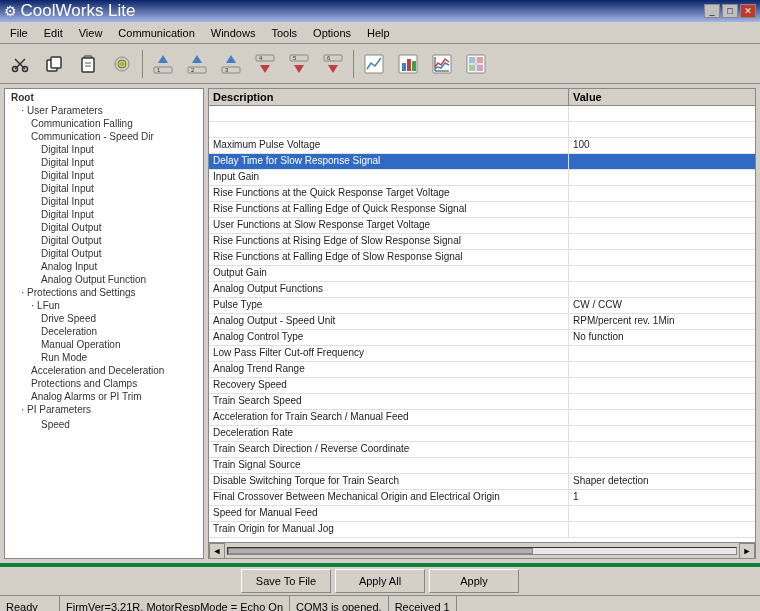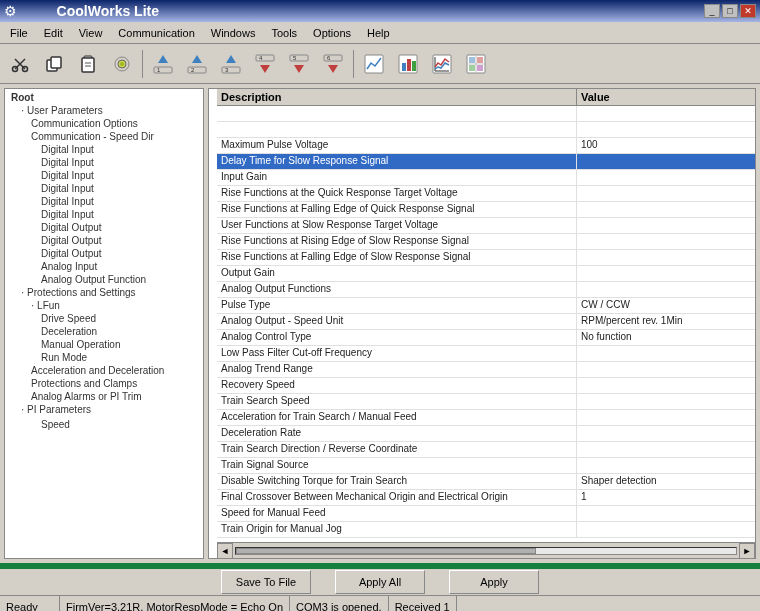--- a/index.html
+++ b/index.html
@@ -21,24 +21,23 @@
       justify-content: space-between;
       padding: 0 4px;
       user-select: none;
     }
     #title-bar-left {
       display: flex;
       align-items: center;
       gap: 4px;
     }
     #title-text {
-      font-size: 14px;
-      font-weight: bold;
+      font-size: 17px;
+      font-weight: normal;
       color: white;
-      margin-left: 36px;
     }
     #title-controls {
       display: flex;
       gap: 2px;
     }
     .title-btn {
       width: 16px;
       height: 14px;
       background: #c0c0c0;
       border: 1px solid #888;
@@ -128,21 +127,20 @@
     .tree-item.level3 { padding-left: 24px; }
     .tree-item.level4 { padding-left: 34px; }
     
     #right-panel {
       flex: 1;
       background: white;
       border: 1px solid #888;
       display: flex;
       flex-direction: column;
       overflow: hidden;
-      padding-left: 8px;
     }
     #table-header {
       display: flex;
       background: #d4d0c8;
       border-bottom: 1px solid #888;
       font-size: 11px;
       font-weight: bold;
     }
     .col-desc {
       width: 360px;
@@ -192,23 +190,23 @@
       display: flex;
       align-items: center;
     }
     
     #bottom-buttons {
       height: 32px;
       background: #d4d0c8;
       display: flex;
       align-items: center;
       justify-content: center;
-      gap: 24px;
+      gap: 4px;
       padding: 0 8px;
-      border-top: 6px solid #15803d;
+      border-top: 4px solid #15803d;
     }
     .action-btn {
       height: 24px;
       min-width: 90px;
       background: #d4d0c8;
       border: 1px solid #888;
       border-top-color: #fff;
       border-left-color: #fff;
       cursor: pointer;
       font-size: 11px;
@@ -376,21 +374,21 @@
     </svg>
   </div>
 </div>
 
 <div id="main-area">
 
   <div id="left-panel">
     <div id="left-panel-scroll">
       <div class="tree-item level1">Root</div>
       <div class="tree-item level2">· User Parameters</div>
-      <div class="tree-item level3">Communication Options</div>
+      <div class="tree-item level3">Communication Falling</div>
       <div class="tree-item level3">Communication - Speed Dir</div>
       <div class="tree-item level4">Digital Input</div>
       <div class="tree-item level4">Digital Input</div>
       <div class="tree-item level4">Digital Input</div>
       <div class="tree-item level4">Digital Input</div>
       <div class="tree-item level4">Digital Input</div>
       <div class="tree-item level4">Digital Input</div>
       <div class="tree-item level4">Digital Output</div>
       <div class="tree-item level4">Digital Output</div>
       <div class="tree-item level4">Digital Output</div>

